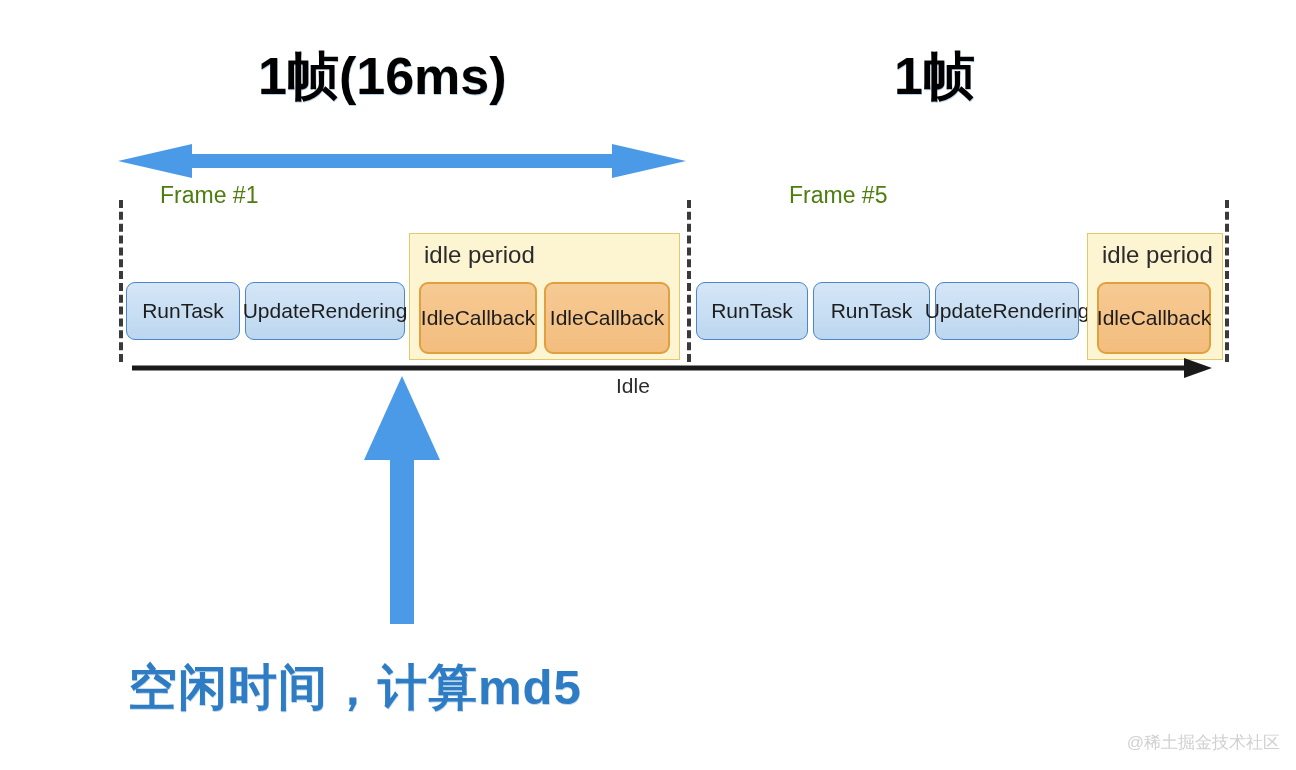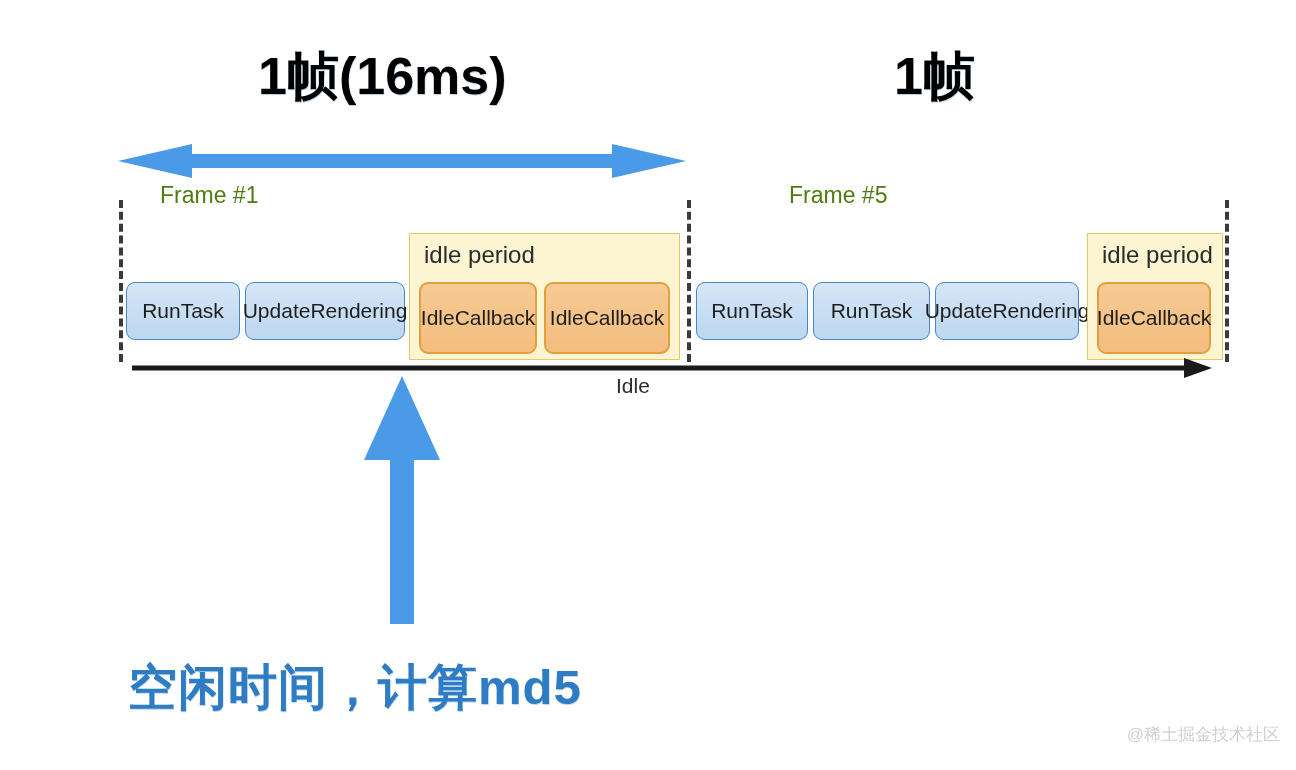--- a/index.html
+++ b/index.html
@@ -148,21 +148,21 @@
     white-space: nowrap;
     letter-spacing: 1px;
     text-shadow: 0.5px 0.5px 0 rgba(46,124,196,0.3);
     margin-top: 19px;
   }
 
   
   #watermark {
     position: absolute;
     right: 16px;
-    bottom: 24px;
+    bottom: 16px;
     font-size: 17px;
     color: #d0d0d0;
     white-space: nowrap;
   }
 </style>
 </head>
 <body>
 
 <div id="canvas">
 

